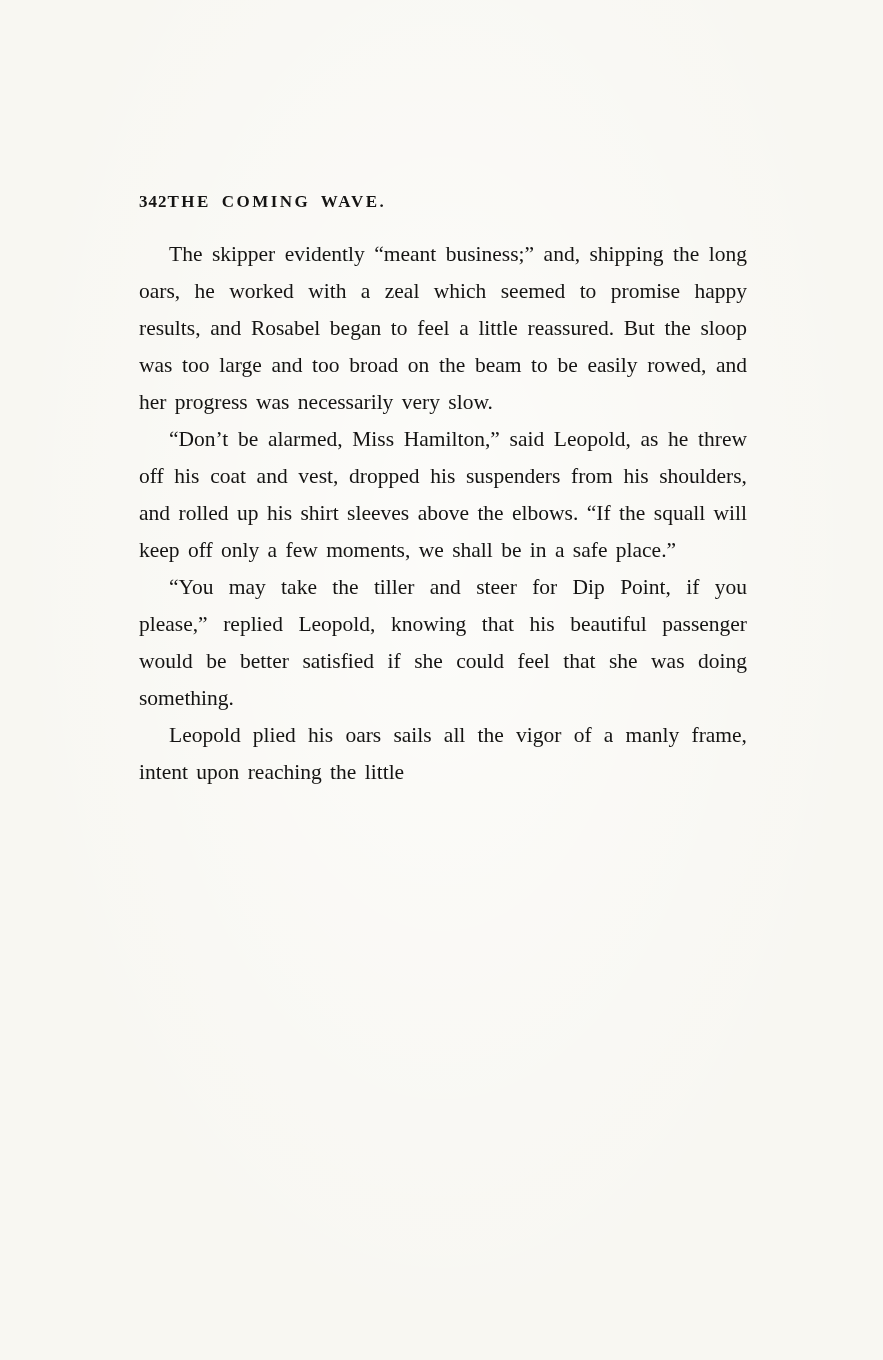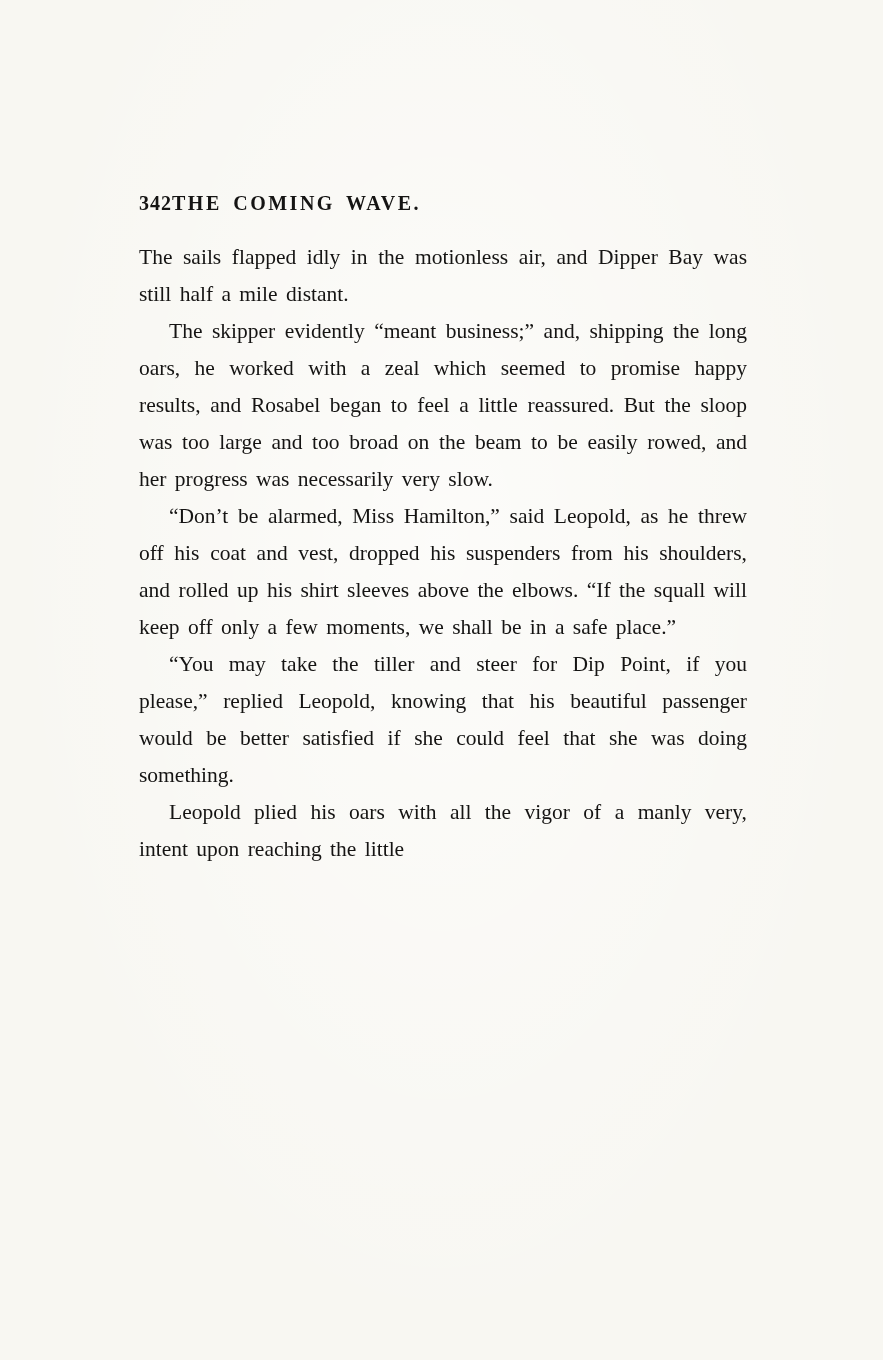--- a/index.html
+++ b/index.html
@@ -29,21 +29,21 @@
     position: absolute;
     left: 139px;
     top: 192px;
     width: 608px;
   }
 
   .running-head {
     display: flex;
     align-items: baseline;
     font-weight: bold;
-    font-size: 20px;
+    font-size: 17px;
     letter-spacing: 2.5px;
     margin-bottom: 24px;
   }
 
   .page-number {
     flex: 0 0 auto;
     letter-spacing: 1px;
   }
 
   .head-title {
@@ -68,21 +68,20 @@
 
 <div class="page">
   <div class="content">
 
     <div class="running-head">
       <span class="page-number">342</span>
       <span class="head-title">THE COMING WAVE.</span>
     </div>
 
     <div class="body-text">
-      <p>The sails flapped idly in the motionless air, and Dipper Bay was still half a mile distant.</p>
       <p class="indent">The skipper evidently “meant business;” and, shipping the long oars, he worked with a zeal which seemed to promise happy results, and Rosabel began to feel a little reassured. But the sloop was too large and too broad on the beam to be easily rowed, and her progress was necessarily very slow.</p>
       <p class="indent">“Don’t be alarmed, Miss Hamilton,” said Leopold, as he threw off his coat and vest, dropped his suspenders from his shoulders, and rolled up his shirt sleeves above the elbows. “If the squall will keep off only a few moments, we shall be in a safe place.”</p>
       <p class="indent">“You may take the tiller and steer for Dip Point, if you please,” replied Leopold, knowing that his beautiful passenger would be better satisfied if she could feel that she was doing something.</p>
-      <p class="indent">Leopold plied his oars with all the vigor of a manly very, intent upon reaching the little</p>
+      <p class="indent">Leopold plied his oars sails all the vigor of a manly frame, intent upon reaching the little</p>
     </div>
 
   </div>
 </div>
 
 </body></html>

